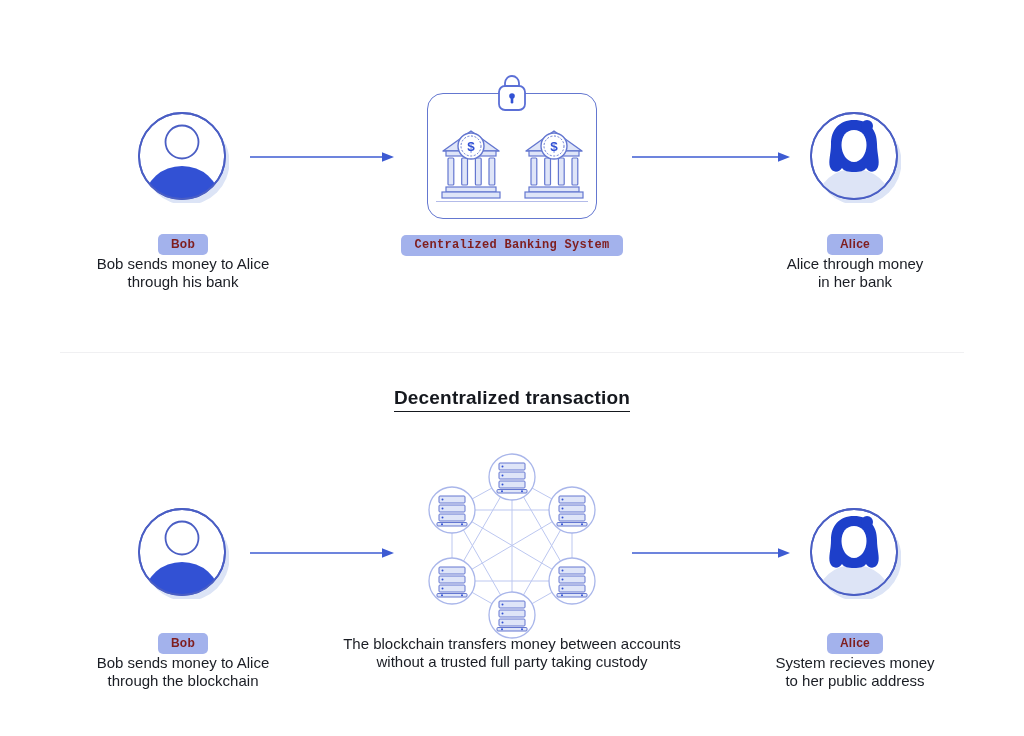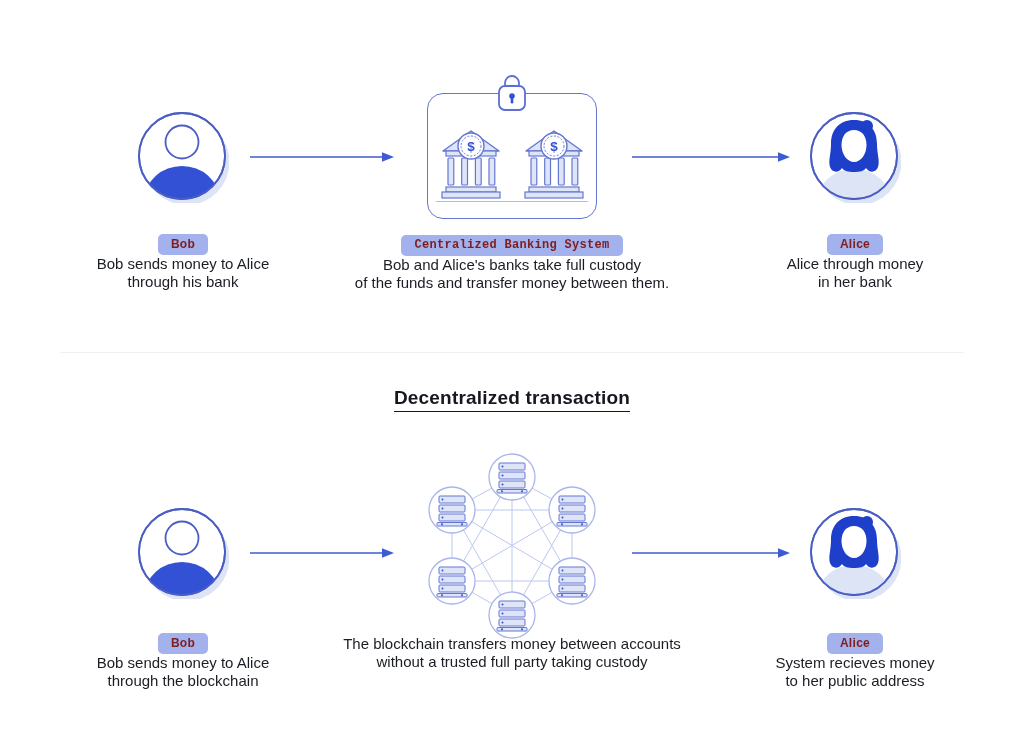--- a/index.html
+++ b/index.html
@@ -116,22 +116,20 @@
           <circle cx="32" cy="20" r="13" fill="#ffffff" stroke="#6477d0" stroke-width="1.4"></circle>
           <circle cx="32" cy="20" r="10" fill="none" stroke="#6477d0" stroke-width="1" stroke-dasharray="2 1.6"></circle>
           <text x="32" y="25" text-anchor="middle" font-size="13.5" font-weight="bold" fill="#3251d4" font-family="Liberation Sans, sans-serif">$</text>
         </svg>
       </div>
       <div class="base-line"></div>
     </div>
     <div class="badge-row-center1">
       <span class="badge">Centralized Banking System</span>
     </div>
-    <div class="caption">Bob and Alice's banks take full custody
-of the funds and transfer money between them.</div>
   </div>
 
   <div class="arrow arrow-2">
     <svg viewBox="0 0 158 12">
         <line x1="0" y1="6" x2="147" y2="6" stroke="#3d5bd2" stroke-width="1.5"></line>
         <polygon points="146,1.2 158,6 146,10.8" fill="#3d5bd2"></polygon>
       </svg>
   </div>
 
   <div class="col col-right-1">

